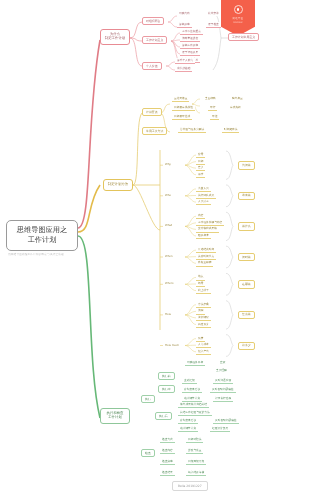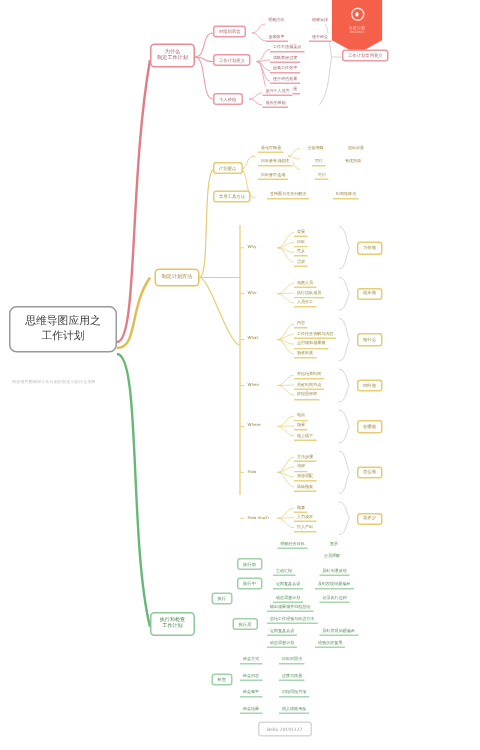--- a/index.html
+++ b/index.html
@@ -141,21 +141,21 @@
       <path d="M185 314.9 C190 314.9 191 317.9 196 317.9" stroke="#e7d27f" stroke-width=".5" fill="none"></path>
       <path d="M185 314.9 C190 314.9 191 324.5 196 324.5" stroke="#e7d27f" stroke-width=".5" fill="none"></path>
       <path d="M226 300.7 C231 300.7 231 312.9 233 314.9 C231 316.9 231 329.09999999999997 226 329.09999999999997" stroke="#c9c9c9" stroke-width=".5" fill="none"></path>
       <path d="M160 345.49999999999994 L163 345.49999999999994" stroke="#e6cd73" stroke-width=".6" fill="none"></path>
       <path d="M185 345.49999999999994 C190 345.49999999999994 191 338.59999999999997 196 338.59999999999997" stroke="#e7d27f" stroke-width=".5" fill="none"></path>
       <path d="M185 345.49999999999994 C190 345.49999999999994 191 345.2 196 345.2" stroke="#e7d27f" stroke-width=".5" fill="none"></path>
       <path d="M185 345.49999999999994 C190 345.49999999999994 191 351.79999999999995 196 351.79999999999995" stroke="#e7d27f" stroke-width=".5" fill="none"></path>
       <path d="M226 334.59999999999997 C231 334.59999999999997 231 343.49999999999994 233 345.49999999999994 C231 347.49999999999994 231 356.4 226 356.4" stroke="#c9c9c9" stroke-width=".5" fill="none"></path>
     </svg>
 
-  <div class="node central" style="left:6px;top:204px;width:72px;">
+  <div class="node central" style="left:6px;top:220px;width:72px;">
     <span class="l1">思维导图应用之</span>
     <span class="l2">工作计划</span>
   </div>
   <div class="subtitle" style="left:8px;top:252px;">用思维导图梳理工作计划的制定与执行全流程</div>
 
   <div class="ribbon" style="left:221px;top:0px;">
     <span class="dot">
         <i></i>
       </span>
     <span class="rtxt">思维导图</span>

